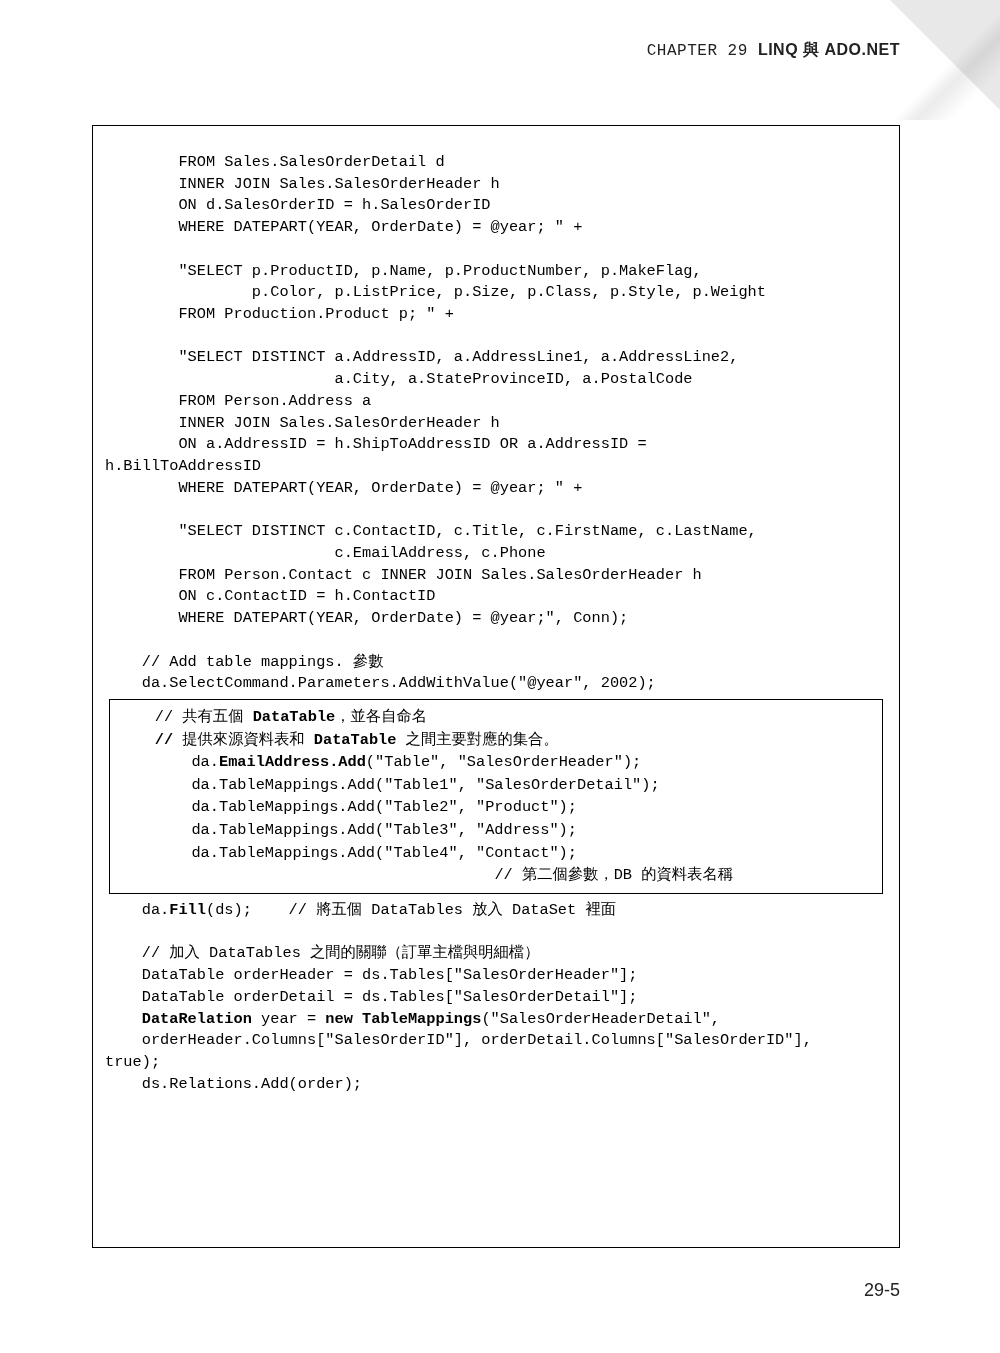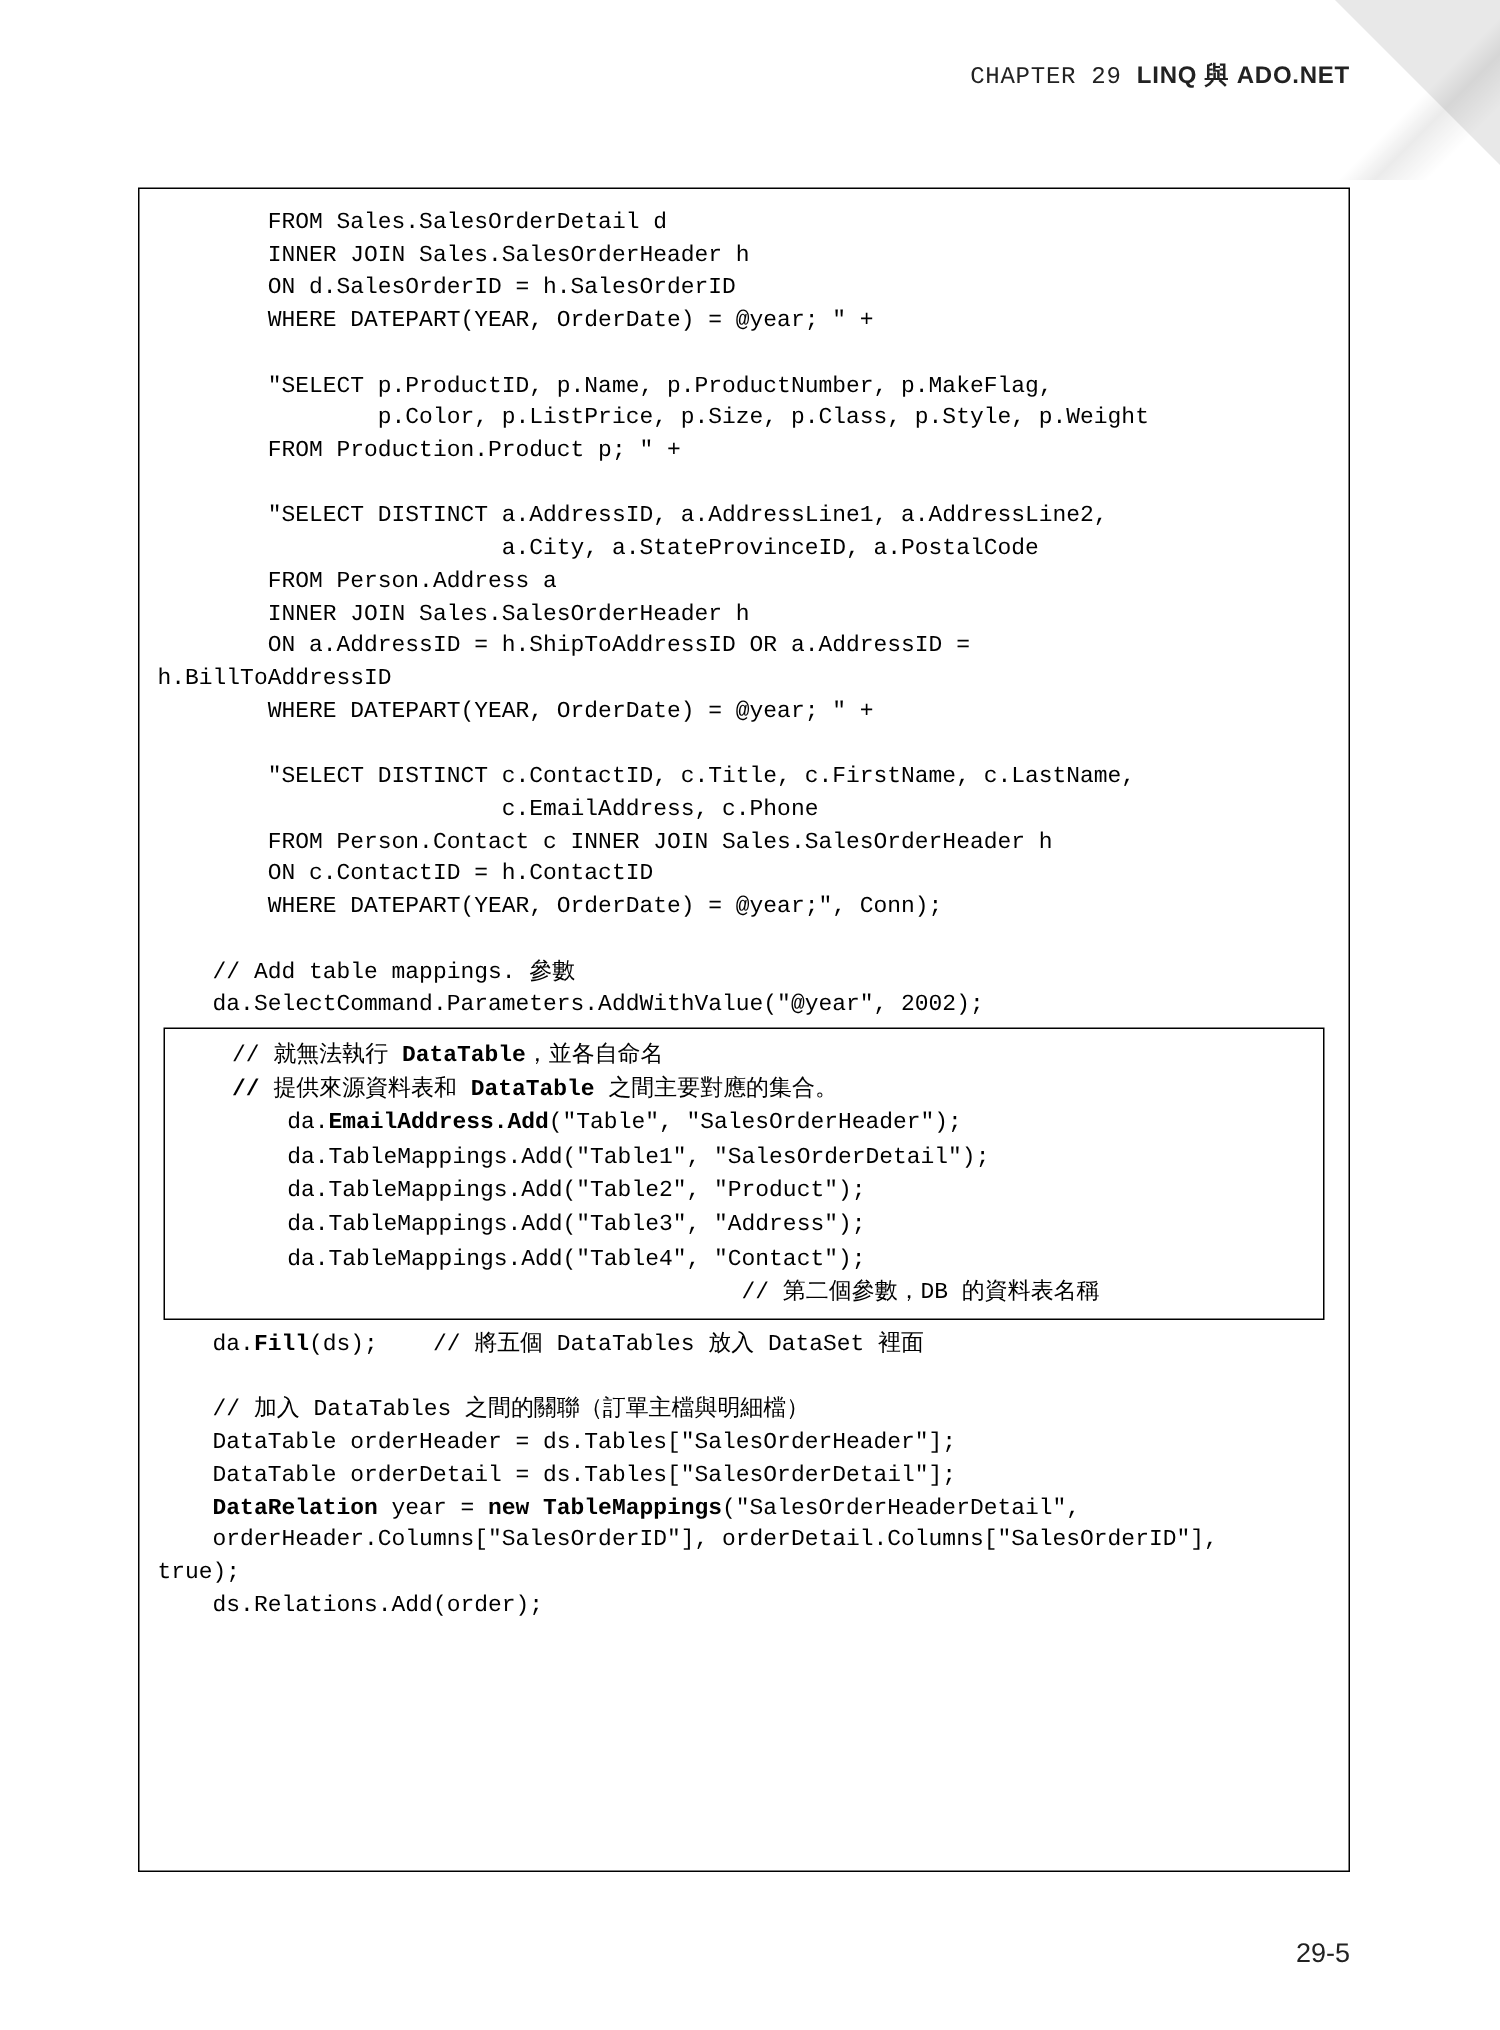--- a/index.html
+++ b/index.html
@@ -35,34 +35,34 @@
       top: 40px;
       right: 100px;
       font-size: 16px;
       color: #222;
       letter-spacing: 0.5px;
     }
     .header .chapter-label { font-weight: normal; font-family: Liberation Mono, monospace; }
     .header .chapter-title { font-weight: bold; margin-top: 11px; }
     .page-number {
       position: absolute;
-      bottom: 40px;
+      bottom: 52px;
       right: 100px;
       font-size: 18px;
       color: #222;
     }
     .code-frame {
       position: absolute;
       top: 125px;
       left: 92px;
       right: 100px;
       bottom: 105px;
       border: 1px solid #000;
       box-sizing: border-box;
-      padding: 12px 12px;
+      padding: 26px 12px;
     }
     .code {
       font-family: "Courier New", monospace;
       font-size: 15.3px;
       line-height: 1.42;
       white-space: pre;
       color: #000;
     }
     .inner-box {
       border: 1px solid #000;
@@ -110,21 +110,21 @@
         "SELECT DISTINCT c.ContactID, c.Title, c.FirstName, c.LastName,
                          c.EmailAddress, c.Phone
         FROM Person.Contact c INNER JOIN Sales.SalesOrderHeader h
         ON c.ContactID = h.ContactID
         WHERE DATEPART(YEAR, OrderDate) = @year;", Conn);
 
     // Add table mappings. 參數
     da.SelectCommand.Parameters.AddWithValue("@year", 2002);</div>
 
   <div class="inner-box">
-    <div class="inner-line"><span>    // 就無法執行 </span><span class="b">DataTable</span><span>，並各自命名</span></div>
+    <div class="inner-line"><span>    // 共有五個 </span><span class="b">DataTable</span><span>，並各自命名</span></div>
     <div class="inner-line"><span>    </span><span class="b">//</span><span> 提供來源資料表和 </span><span class="b">DataTable</span><span> 之間主要對應的集合。</span></div>
     <div class="inner-line"></div>
     <div class="inner-line"><span>        da.</span><span class="b">EmailAddress.Add</span><span>("Table", "SalesOrderHeader");</span></div>
     <div class="inner-line"></div>
     <div class="inner-line">        da.TableMappings.Add("Table1", "SalesOrderDetail");</div>
     <div class="inner-line">        da.TableMappings.Add("Table2", "Product");</div>
     <div class="inner-line">        da.TableMappings.Add("Table3", "Address");</div>
     <div class="inner-line">        da.TableMappings.Add("Table4", "Contact");</div>
     <div class="inner-line">                                         // 第二個參數，DB 的資料表名稱</div>
   </div>

